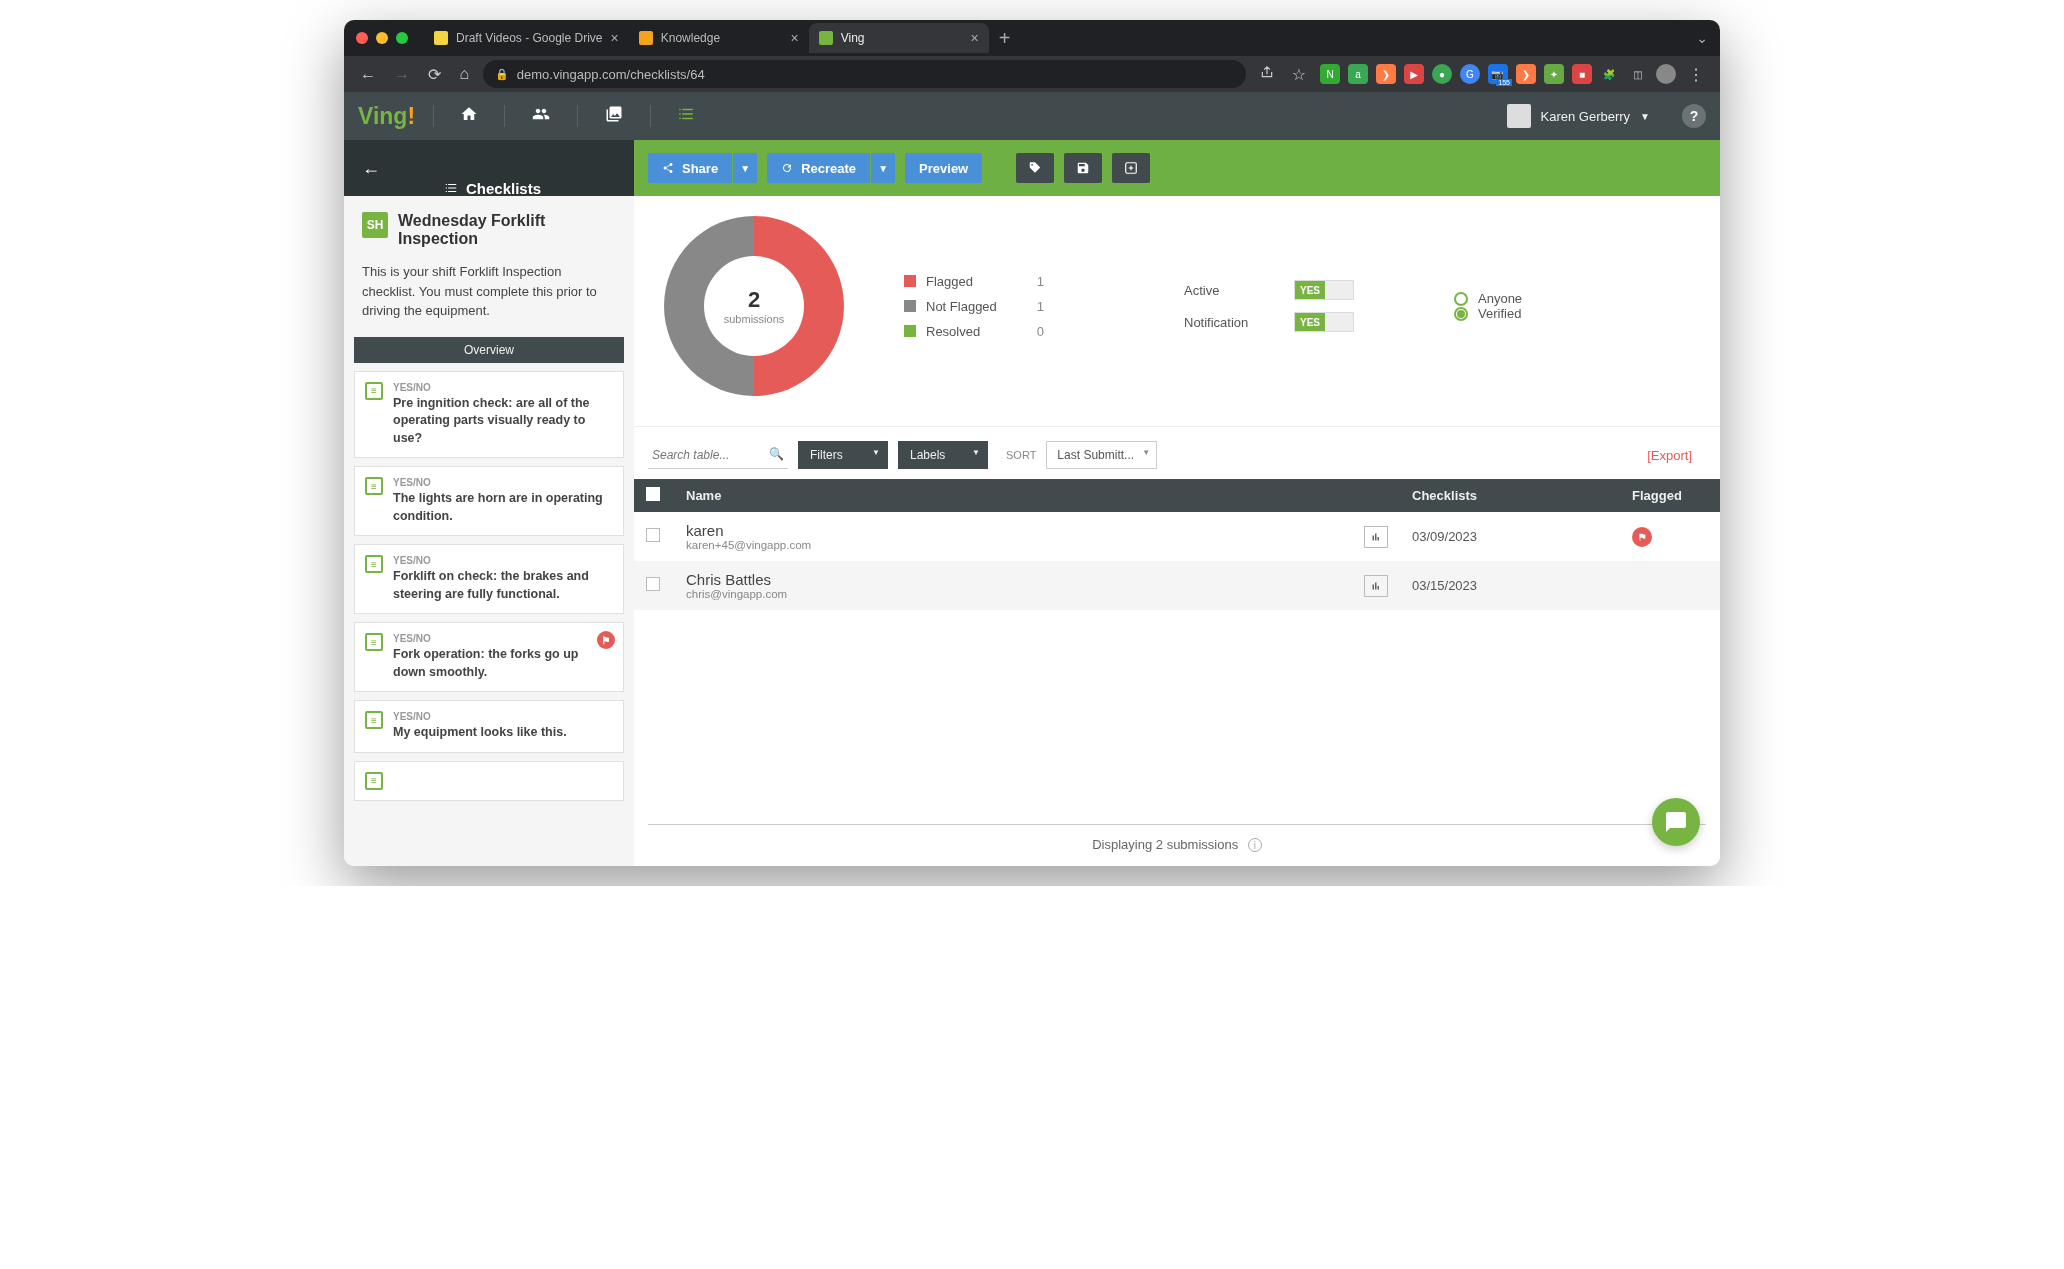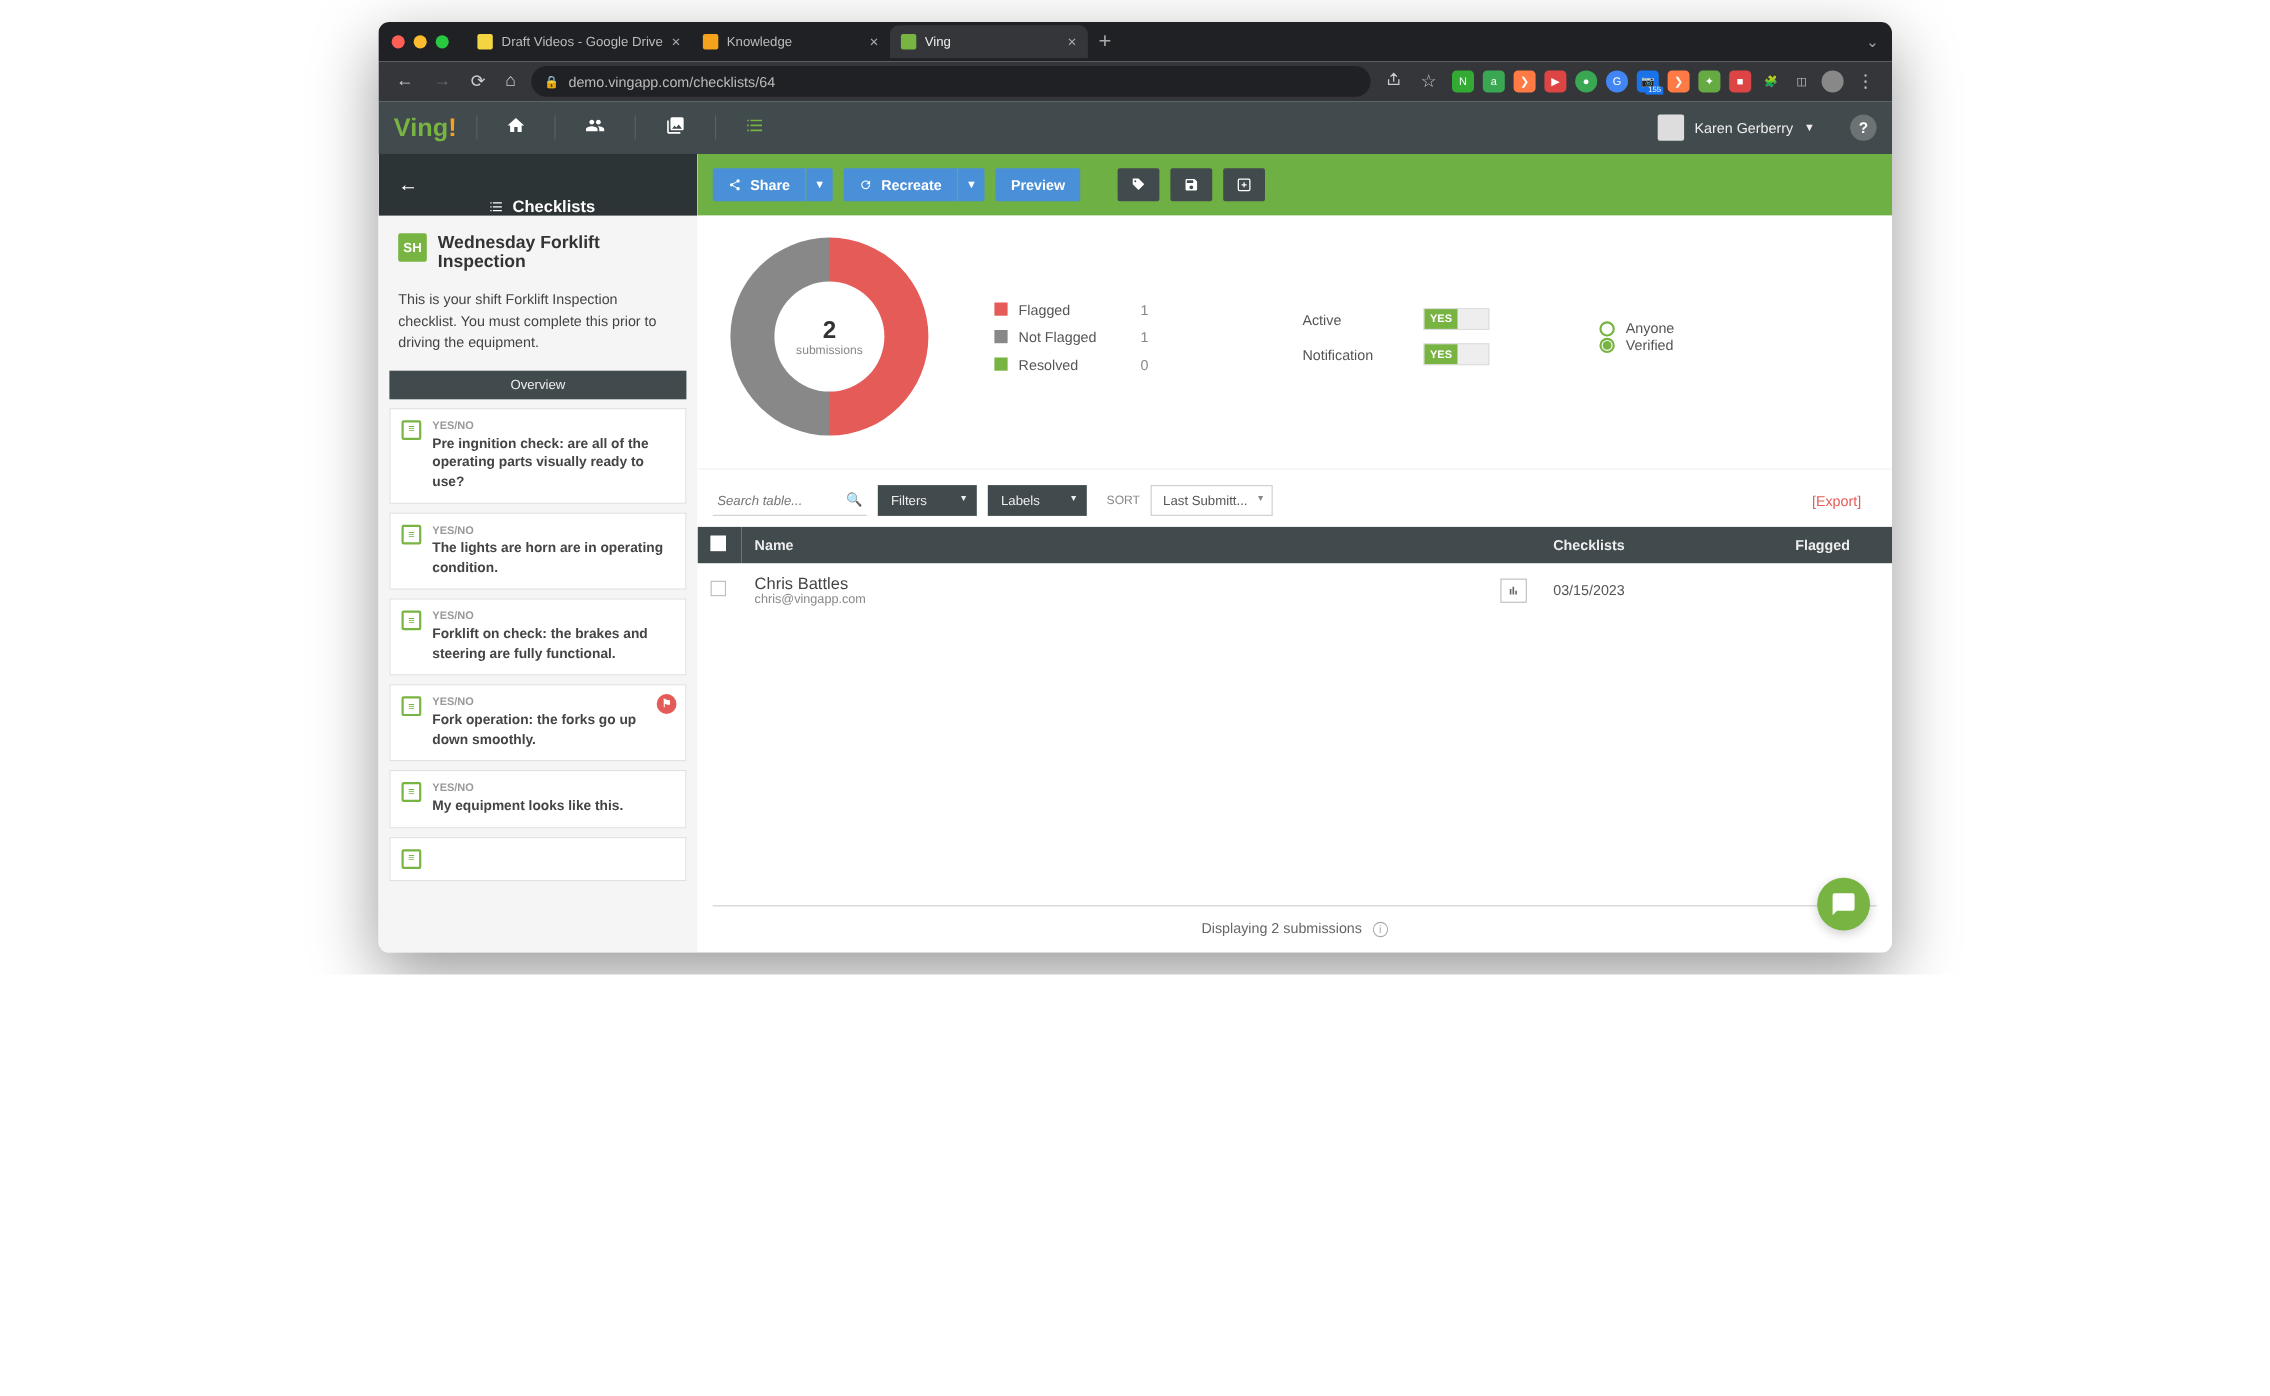--- a/index.html
+++ b/index.html
@@ -395,20 +395,38 @@
               <th>Name</th>
               <th style="width:60px"></th>
               <th style="width:220px">Checklists</th>
               <th style="width:100px">Flagged</th>
             </tr>
           </thead>
           <tbody id="table-body">
               <tr>
     <td><span class="chkbox"></span></td>
     <td>
+                  <div class="person-name">karen</div>
+                  <div class="person-email">karen+45@vingapp.com</div>
+                </td>
+    <td style="text-align:right"><span class="chart-icon">
+                    <svg viewBox="0 0 24 24" fill="#666">
+                      <path d="M5 9h3v10H5zm5-4h3v14h-3zm5 7h3v7h-3z"></path>
+                    </svg>
+                  </span></td>
+    <td>03/09/2023</td>
+    <td><span class="flag-dot">
+                    <svg viewBox="0 0 24 24">
+                      <path d="M6 3v18h2v-7h6l1 2h5V6h-5l-1-2H6z"></path>
+                    </svg>
+                  </span></td>
+              </tr>
+              <tr>
+    <td><span class="chkbox"></span></td>
+    <td>
                   <div class="person-name">Chris Battles</div>
                   <div class="person-email">chris@vingapp.com</div>
                 </td>
     <td style="text-align:right"><span class="chart-icon">
                     <svg viewBox="0 0 24 24" fill="#666">
                       <path d="M5 9h3v10H5zm5-4h3v14h-3zm5 7h3v7h-3z"></path>
                     </svg>
                   </span></td>
     <td>03/15/2023</td>
     <td></td>

